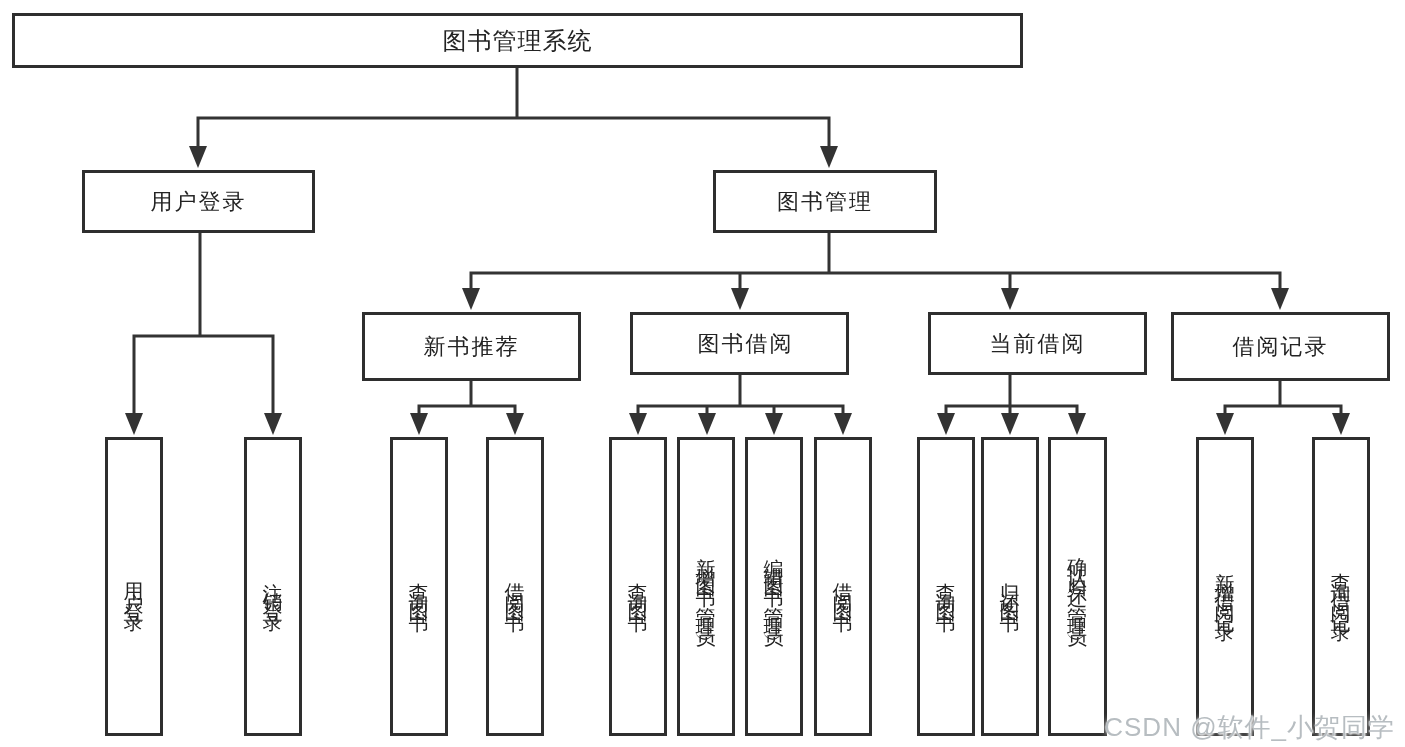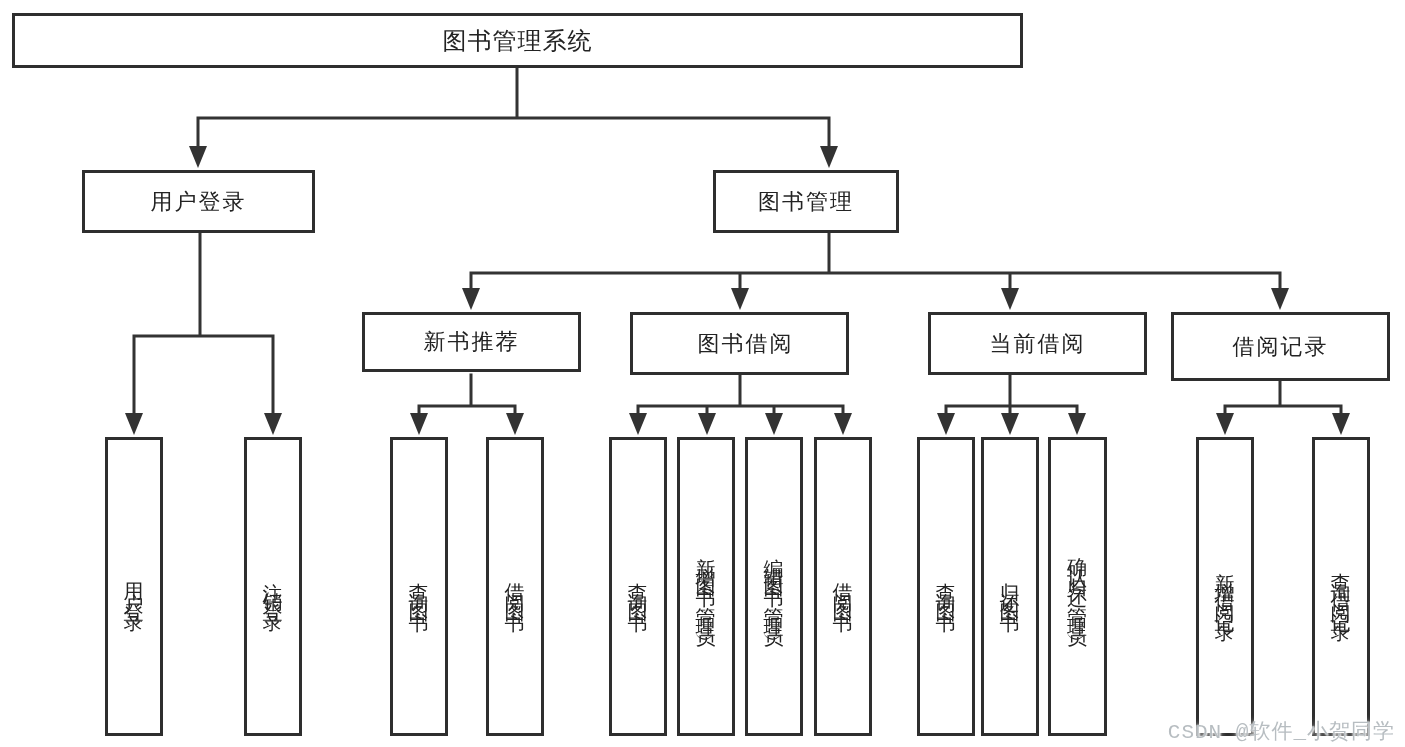--- a/index.html
+++ b/index.html
@@ -13,24 +13,23 @@
     box-sizing:border-box;display:flex;align-items:center;justify-content:center;
     color:#232323;z-index:2;
   }
   .node.h span{font-size:22px;letter-spacing:2px;white-space:nowrap;}
   .node.root span{font-size:24px;letter-spacing:1px;}
   .node.v span{
     writing-mode:vertical-rl;text-orientation:mixed;
     font-size:20px;letter-spacing:10px;line-height:1;
   }
   .watermark{
-    position:absolute;right:10px;bottom:2px;font-size:21px;z-index:5;
+    position:absolute;right:10px;bottom:2px;font-size:26px;z-index:5;
     letter-spacing:1px;white-space:nowrap;
     text-shadow:0 0 2px #ffffff,0 0 6px #ffffff,1px 1px 2px #ffffff;
-    font-family:Liberation Mono, monospace;
   }
 </style>
 </head>
 <body>
 
 <div class="canvas" style="background: rgb(255, 255, 255);">
   <svg class="edges" viewBox="0 0 1405 747" xmlns="http://www.w3.org/2000/svg">
       <g>
         <path d="M 517 68 L 517 118 M 198 118 L 829 118 M 198 118 L 198 150 M 829 118 L 829 150" fill="none" stroke="#333333" stroke-width="3" stroke-linecap="square"></path>
         <polygon points="189,146 207,146 198,168" fill="#333333"></polygon>
@@ -72,24 +71,24 @@
         <polygon points="1332,413 1350,413 1341,435" fill="#333333"></polygon>
       </g>
     </svg>
   <div id="nodes">
       <div class="node h root" style="left: 12px; top: 13px; width: 1011px; height: 55px; border-color: rgb(46, 46, 46); color: rgb(35, 35, 35);">
         <span>图书管理系统</span>
       </div>
       <div class="node h" style="left: 82px; top: 170px; width: 233px; height: 63px; border-color: rgb(46, 46, 46); color: rgb(35, 35, 35);">
         <span>用户登录</span>
       </div>
-      <div class="node h" style="left: 713px; top: 170px; width: 186px; height: 63px; border-color: rgb(46, 46, 46); color: rgb(35, 35, 35);">
+      <div class="node h" style="left: 713px; top: 170px; width: 224px; height: 63px; border-color: rgb(46, 46, 46); color: rgb(35, 35, 35);">
         <span>图书管理</span>
       </div>
-      <div class="node h" style="left: 362px; top: 312px; width: 219px; height: 60px; border-color: rgb(46, 46, 46); color: rgb(35, 35, 35);">
+      <div class="node h" style="left: 362px; top: 312px; width: 219px; height: 69px; border-color: rgb(46, 46, 46); color: rgb(35, 35, 35);">
         <span>新书推荐</span>
       </div>
       <div class="node h" style="left: 630px; top: 312px; width: 219px; height: 63px; border-color: rgb(46, 46, 46); color: rgb(35, 35, 35); padding-left: 12px;">
         <span>图书借阅</span>
       </div>
       <div class="node h" style="left: 928px; top: 312px; width: 219px; height: 63px; border-color: rgb(46, 46, 46); color: rgb(35, 35, 35);">
         <span>当前借阅</span>
       </div>
       <div class="node h" style="left: 1171px; top: 312px; width: 219px; height: 69px; border-color: rgb(46, 46, 46); color: rgb(35, 35, 35);">
         <span>借阅记录</span>

